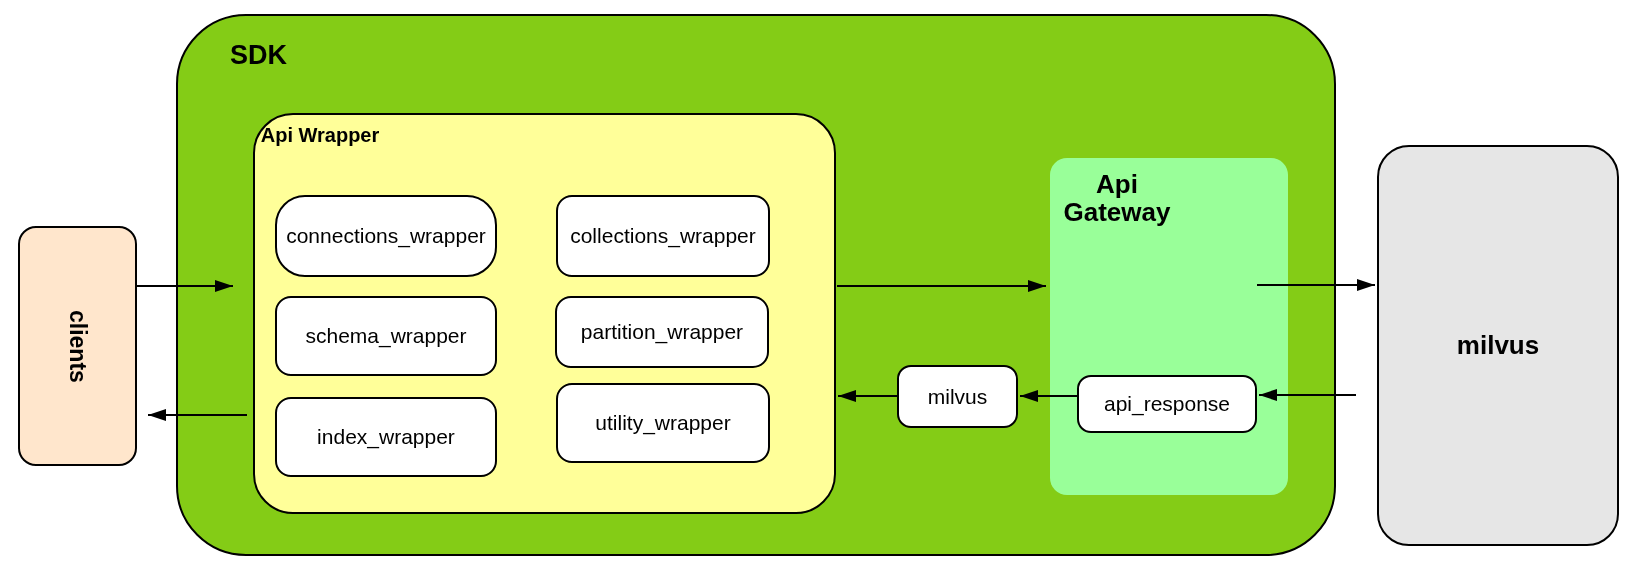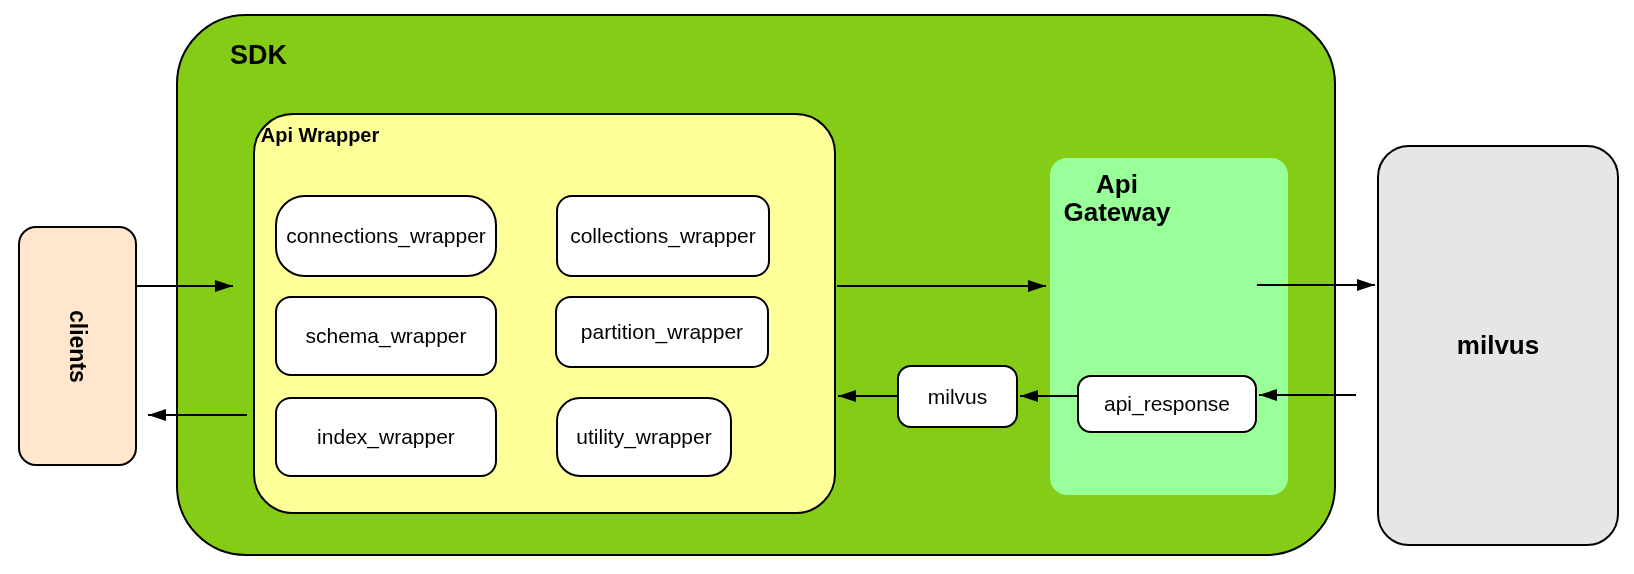--- a/index.html
+++ b/index.html
@@ -71,21 +71,21 @@
     border-radius: 16px;
     display: flex; align-items: center; justify-content: center;
     font-size: 21px;
     text-align: center;
   }
   .wb-conn  { left: 20px;  top: 80px;  width: 222px; height: 82px; border-radius: 30px; }
   .wb-coll  { left: 301px; top: 80px;  width: 214px; height: 82px; }
   .wb-schem { left: 20px;  top: 181px; width: 222px; height: 80px; }
   .wb-part  { left: 300px; top: 181px; width: 214px; height: 72px; }
   .wb-index { left: 20px;  top: 282px; width: 222px; height: 80px; }
-  .wb-util  { left: 301px; top: 282px; width: 176px; height: 80px; border-radius: 24px; }
+  .wb-util  { left: 301px; top: 268px; width: 214px; height: 80px; }
 
   
   .api-gateway {
     position: absolute;
     left: 872px; top: 142px; width: 238px; height: 337px;
     background: #99FF99;
     border-radius: 17px;
   }
   .api-gateway-label {
     position: absolute;

